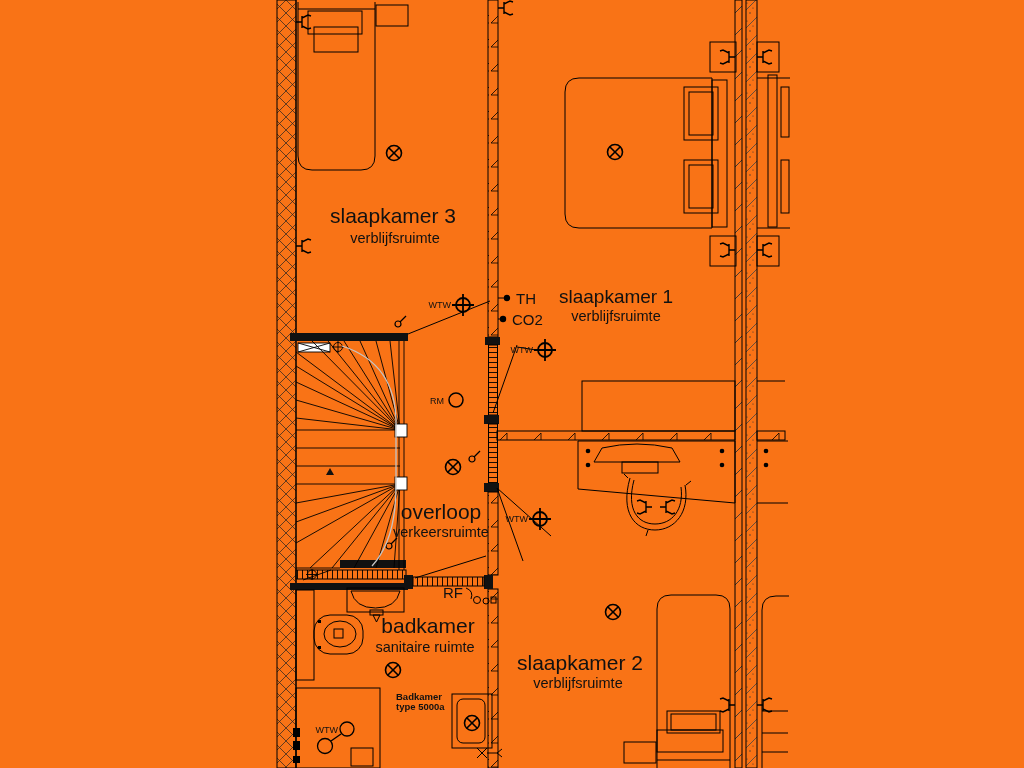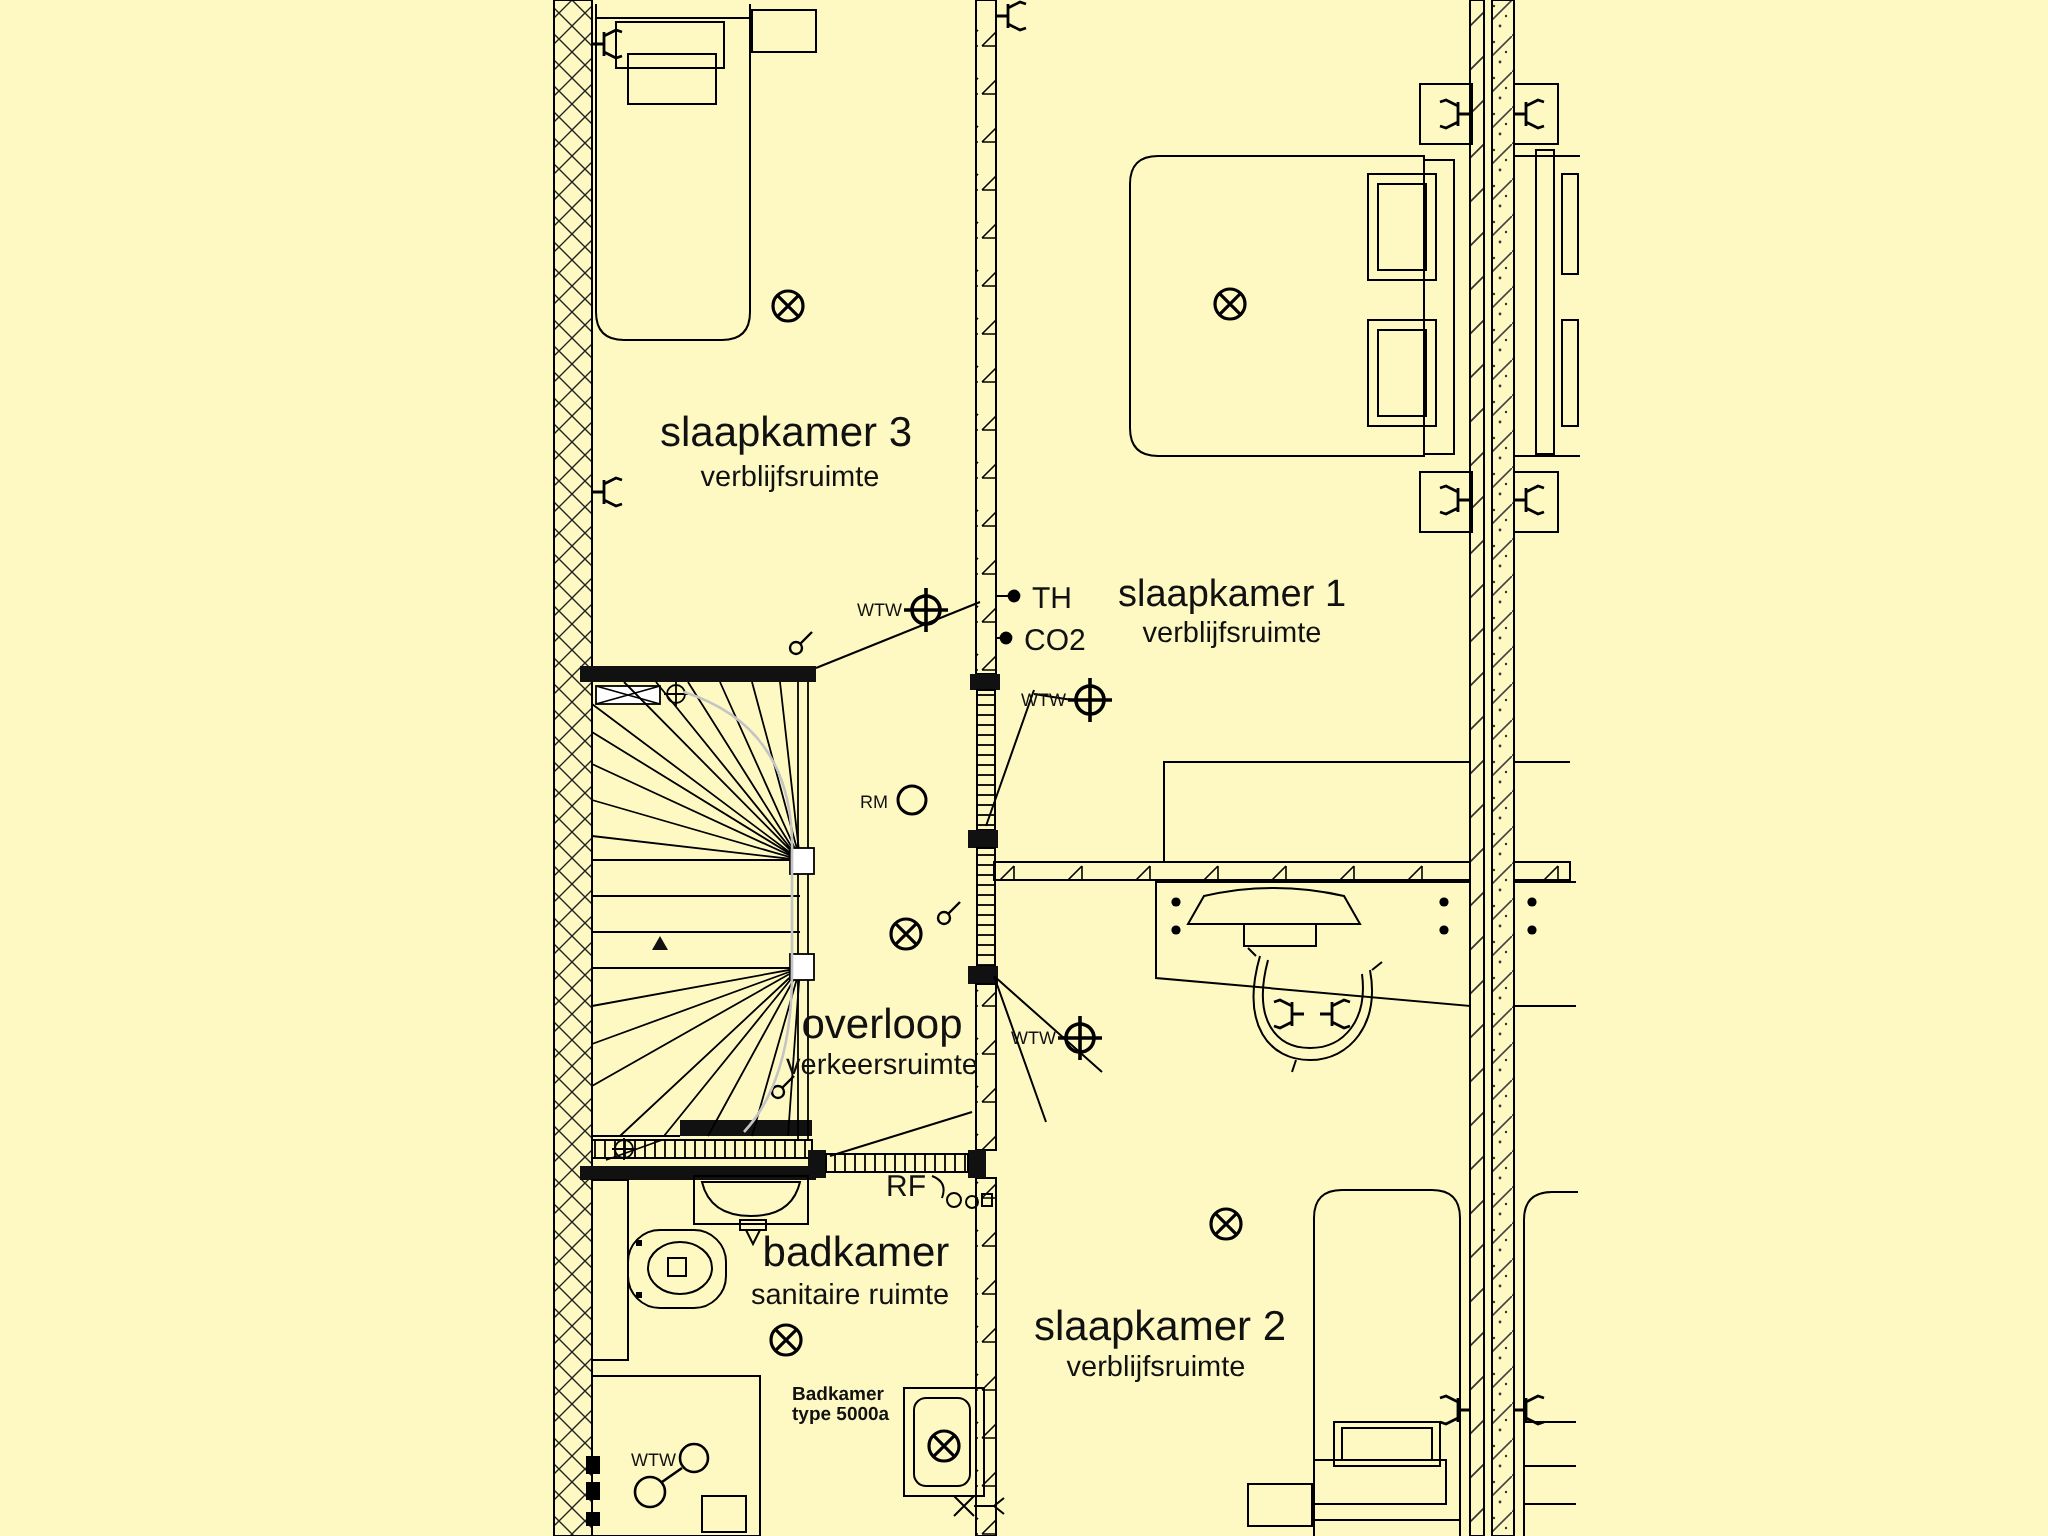--- a/index.html
+++ b/index.html
@@ -1,16 +1,16 @@
 <!DOCTYPE html>
 <html><head>
 <meta charset="utf-8">
 <style>
   html,body{margin:0;padding:0;background:#fff;}
-  .canvas{position:relative;width:1024px;height:768px;background:#fef9c3;overflow:hidden;
+  .canvas{position:relative;width:1024px;height:768px;background:#f97316;overflow:hidden;
           font-family:"Liberation Sans", sans-serif;}
   svg{position:absolute;left:0;top:0;}
   text{fill:#111;}
   .room-name{font-size:21px;}
   .room-name-sm{font-size:19px;}
   .room-type{font-size:14.5px;}
   .tiny{font-size:9px;}
   .tinyb{font-size:9.5px;font-weight:bold;}
   .anno{font-size:15px;}
 </style>

